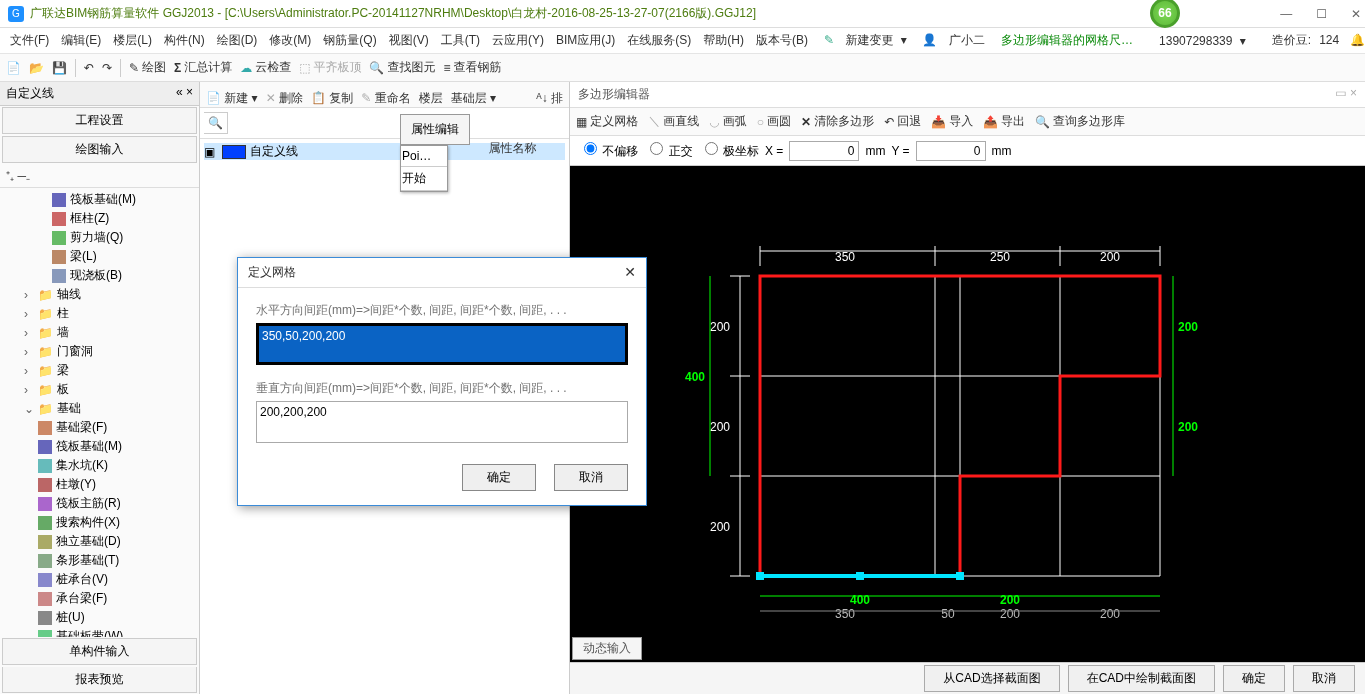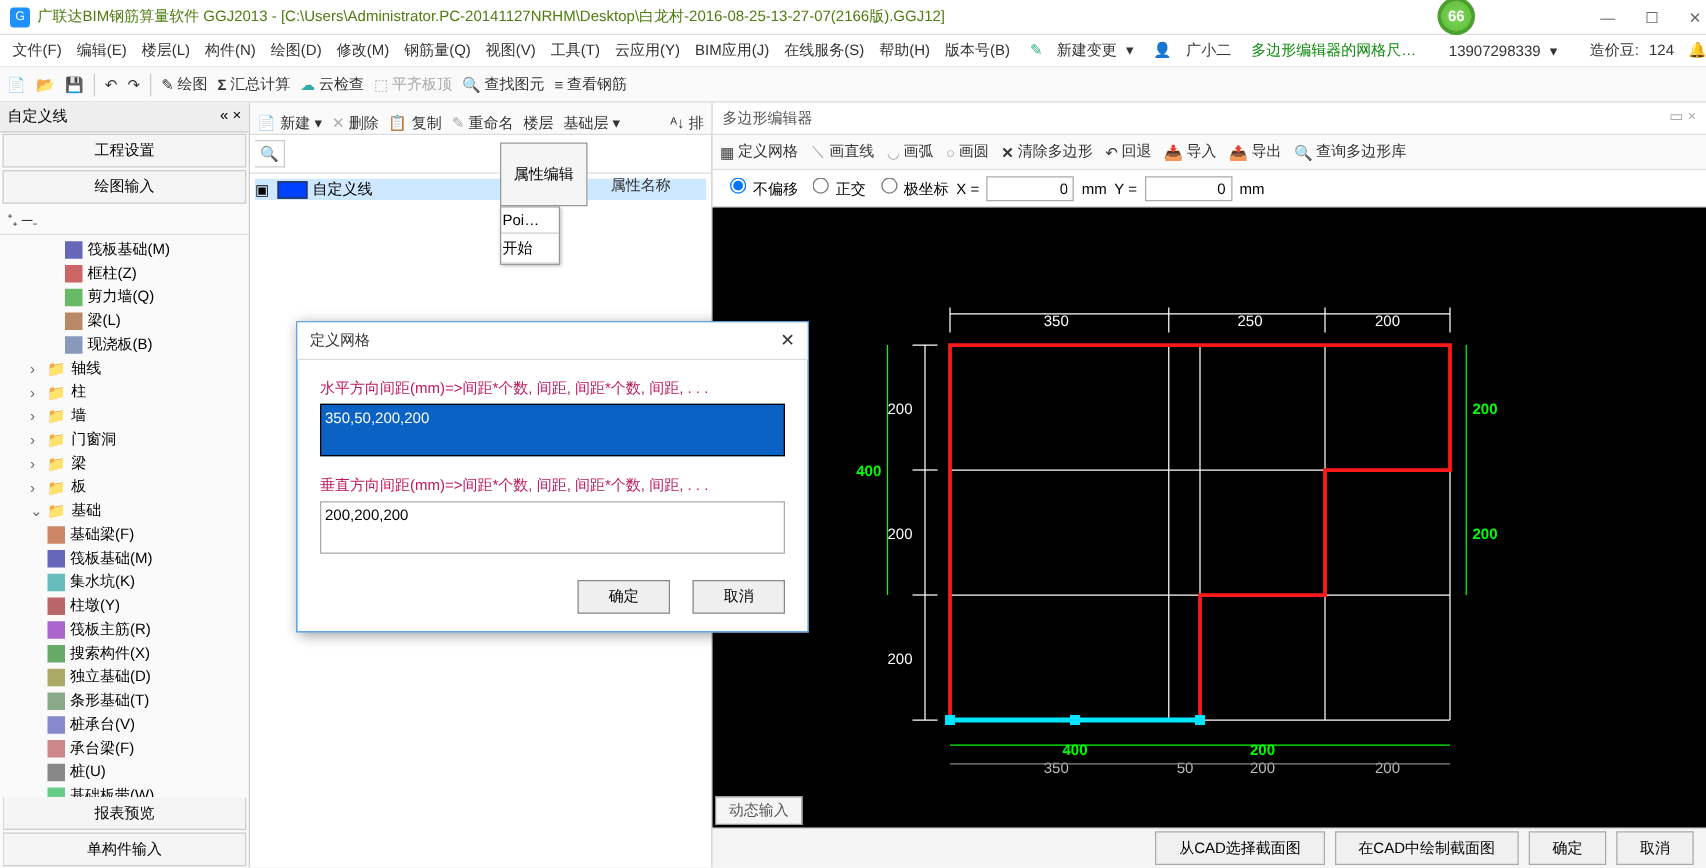--- a/index.html
+++ b/index.html
@@ -39,21 +39,21 @@
 .center-toolbar { height: 26px; display: flex; align-items: flex-end; padding: 0 6px; gap: 8px; border-bottom: 1px solid #ddd; background: #fafafa; }
 .center-toolbar span { color: #333; cursor: pointer; }
 .center-toolbar .disabled { color: #aaa; }
 .search-row { display: flex; padding: 4px; border-bottom: 1px solid #ddd; }
 .search-row input { flex: 1; height: 22px; padding: 0 4px; border: 1px solid #ccc; }
 .search-row .mag { width: 24px; height: 22px; border: 1px solid #ccc; border-left: none; display: flex; align-items: center; justify-content: center; color: #888; cursor: pointer; }
 .component-list { padding: 4px; }
 .component-list .item { display: flex; align-items: center; gap: 4px; }
 .component-list .item .swatch { width: 24px; height: 14px; background: #0040ff; border: 1px solid #333; }
 .component-list .item.selected { background: #cde8ff; }
-.prop-tab { border: 1px solid #999; background: #f5f5f5; padding: 16px 10px; display: inline-block; }
+.prop-tab { border: 1px solid #999; background: #f5f5f5; padding: 6px 10px; display: inline-block; }
 .prop-menu { border: 1px solid #999; background: #fff; box-shadow: 1px 1px 3px rgba(0,0,0,.3); width: 48px; }
 .prop-menu div { padding: 3px 1px; border-bottom: 1px solid #ccc; cursor: pointer; }
 
 .right-panel { flex: 1; display: flex; flex-direction: column; background: #fff; }
 .poly-title { padding: 4px 8px; color: #555; border-bottom: 1px solid #ddd; display:flex; justify-content:space-between; }
 .poly-toolbar { height: 28px; display: flex; align-items: center; padding: 0 6px; gap: 10px; border-bottom: 1px solid #ddd; background: #fafafa; flex-wrap: nowrap; overflow: hidden; }
 .poly-toolbar span { color: #333; cursor: pointer; white-space: nowrap; display: inline-flex; align-items: center; gap: 3px; }
 .poly-toolbar .disabled { color: #aaa; }
 .coord-bar { height: 30px; display: flex; align-items: center; padding: 0 8px; gap: 6px; border-bottom: 1px solid #ccc; }
 .coord-bar input[type=radio] { margin: 0 2px 0 6px; }
@@ -64,22 +64,22 @@
 .dyn-input-tab { position: absolute; left: 2px; bottom: 2px; background: #f5f5f5; border: 1px solid #999; padding: 2px 10px; color: #555; cursor:pointer; }
 
 .bottom-bar { height: 32px; border-top: 1px solid #ccc; background: #f5f5f5; display: flex; align-items: center; justify-content: flex-end; padding: 0 10px; gap: 8px; }
 .bottom-bar button { padding: 4px 18px; background: #f0f0f0; border: 1px solid #aaa; cursor: pointer; }
 
 
 .modal { position: absolute; left: 237px; top: 257px; width: 410px; background: #fff; border: 1px solid #3a8bd8; box-shadow: 2px 2px 10px rgba(0,0,0,.4); z-index: 100; }
 .modal-title { background: #fff; color: #333; padding: 6px 10px; display: flex; justify-content: space-between; border-bottom: 1px solid #ddd; }
 .modal-title .close { cursor: pointer; font-size: 14px; }
 .modal-body { padding: 14px 18px 10px; }
-.modal-body .field-label { color: #be185d; margin-bottom: 4px; }
-.modal-body textarea { width: 100%; height: 42px; resize: none; padding: 3px; border: 1px solid #000000; font-size: 12px; color: #000; }
+.modal-body .field-label { color: #737373; margin-bottom: 4px; }
+.modal-body textarea { width: 100%; height: 42px; resize: none; padding: 3px; border: 3px solid #000000; font-size: 12px; color: #000; }
 .modal-body textarea.sel { background: #0a63c4; color: #fff; }
 .modal-body textarea.plain { border: 1px solid #aaa; }
 .modal-footer { display: flex; justify-content: flex-end; gap: 18px; padding: 8px 18px 14px; }
 .modal-footer button { padding: 4px 24px; border: 1px solid #888; background: #efefef; cursor: pointer; }
 .ico-open{ color:#e6a93c;}
 .ico-save{ color:#4466cc;}
 </style>
 </head>
 <body>
 
@@ -274,22 +274,22 @@
           <span style="width: 28px; display: inline-block;"></span>
           <span class="leaf-ico" style="background: rgb(136, 136, 136);"></span>
           <span>桩(U)</span>
         </div>
         <div class="tree-item">
           <span style="width: 28px; display: inline-block;"></span>
           <span class="leaf-ico" style="background: rgb(102, 204, 136);"></span>
           <span>基础板带(W)</span>
         </div>
       </div>
+    <div class="section-btn">单构件输入</div>
     <div class="section-btn" style="border-top:none">报表预览</div>
-    <div class="section-btn">单构件输入</div>
   </div>
 
   <div class="center-panel">
     <div class="center-toolbar">
       <span>📄 <span>新建</span> ▾</span>
       <span class="disabled">✕ <span>删除</span></span>
       <span class="disabled">📋 <span>复制</span></span>
       <span class="disabled">✎ <span>重命名</span></span>
       <span>楼层</span>
       <span><span>基础层</span> ▾</span>

